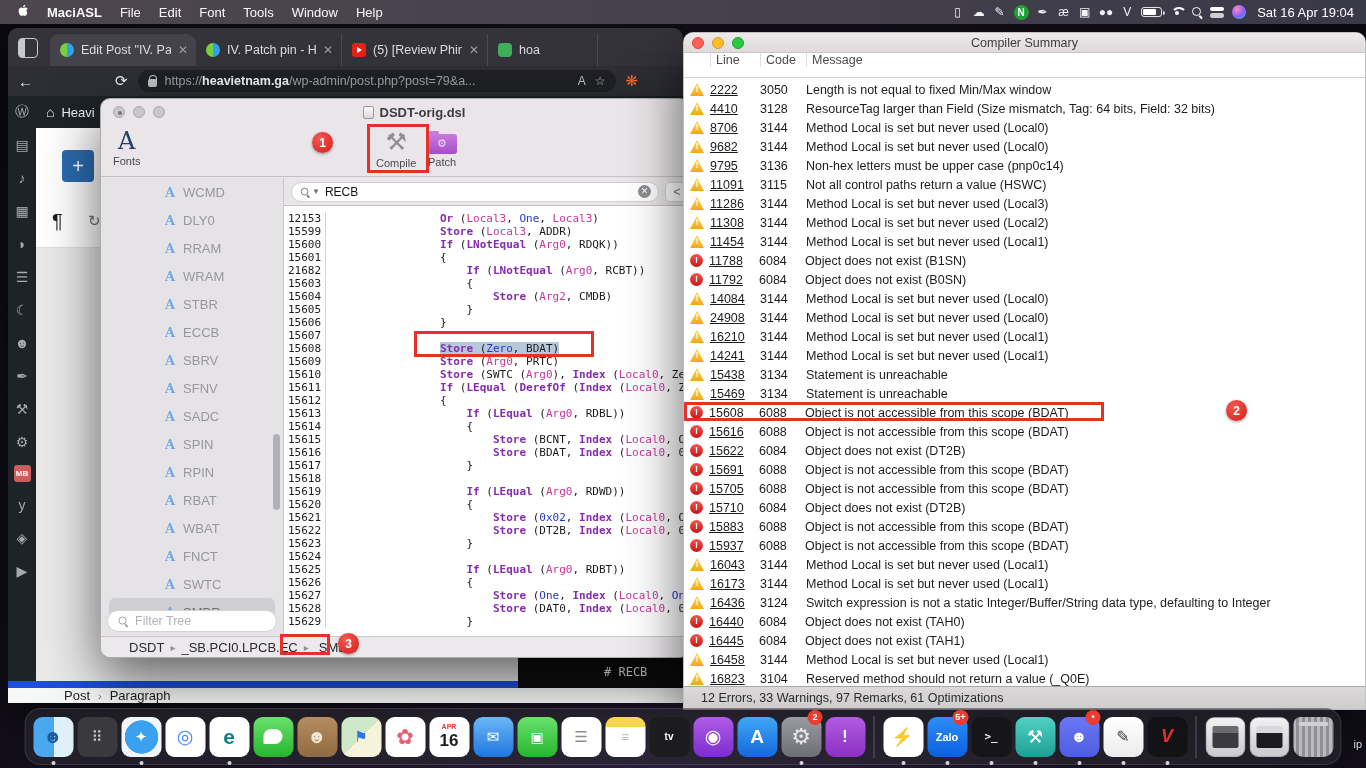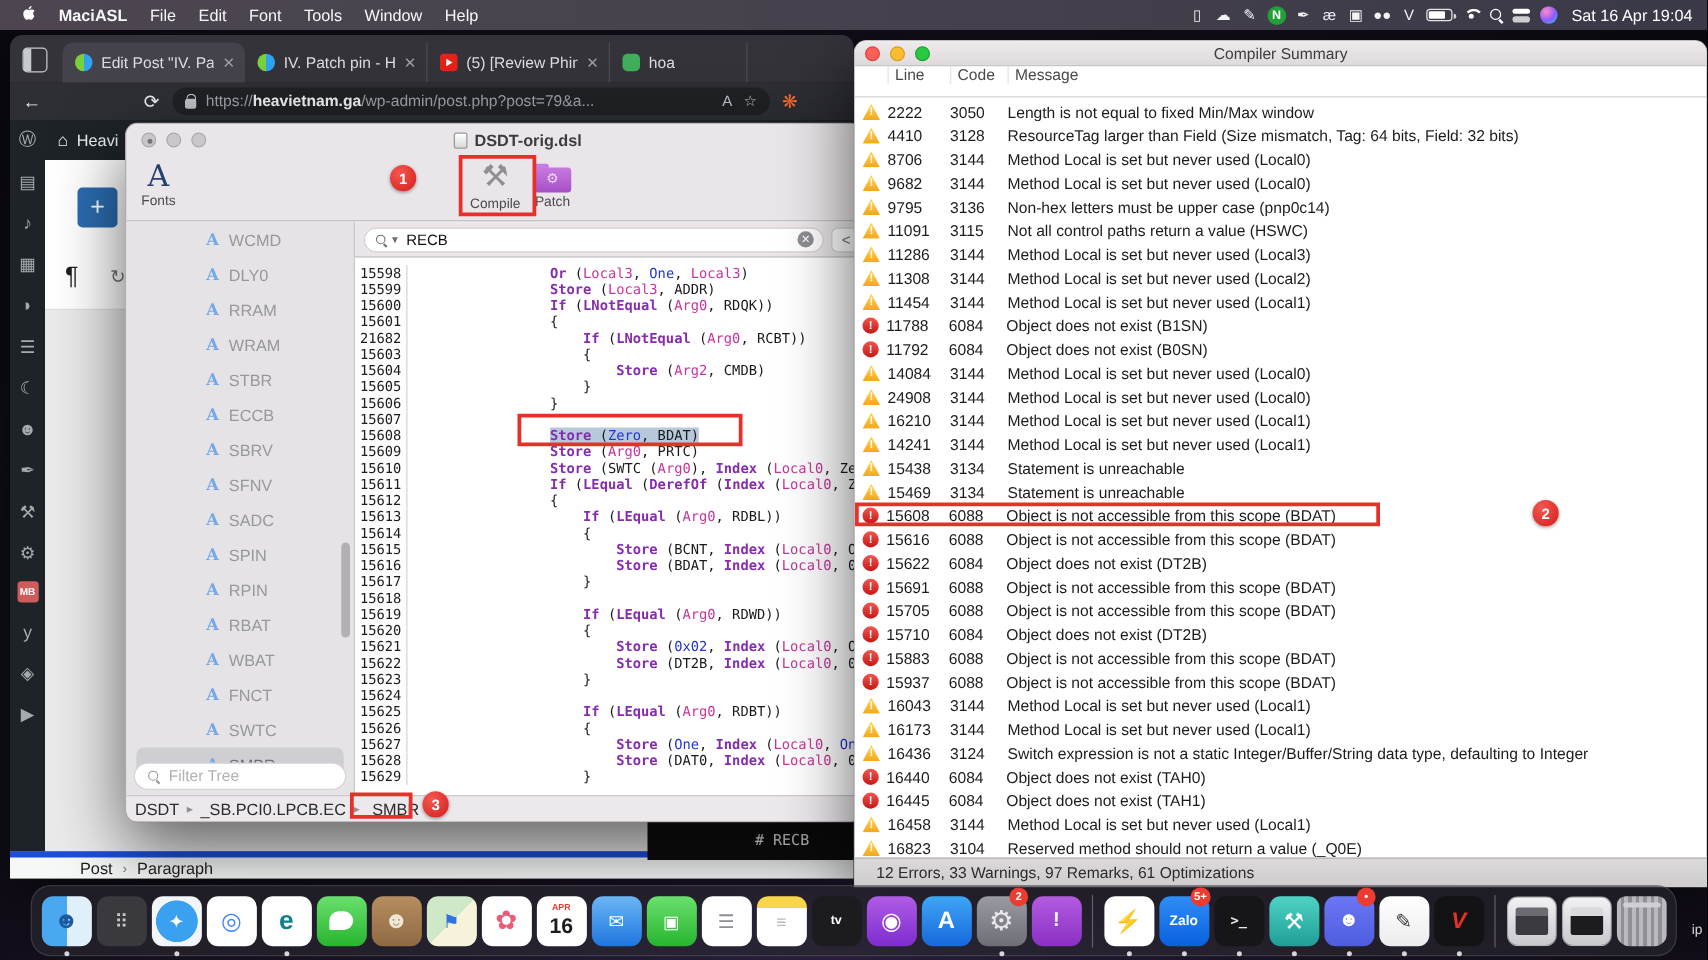--- a/index.html
+++ b/index.html
@@ -60,21 +60,21 @@
   .wp-bar { position:absolute; left:0; top:68px; width:100%; height:32px; background:#1d2327; color:#f0f0f1; display:flex; align-items:center; font-size:13px; }
   .wp-bar .home { margin-left:38px; margin-right:7px; font-size:14px; }
   .wp-side { position:absolute; left:0; top:68px; width:28px; bottom:22px; background:#1d2327; display:flex; flex-direction:column; align-items:center; padding-top:6px; gap:13px; z-index:2; }
   .wp-ic { color:#a7aaad; font-size:14px; width:20px; height:20px; display:flex; align-items:center; justify-content:center; }
   .wp-ic.mb { background:#cd5c5c; color:#fff; border-radius:3px; font-size:8px; font-weight:bold; width:17px; height:17px; }
   .wp-content { position:absolute; left:28px; top:100px; right:0; bottom:22px; background:#eaeaea; }
   .wp-content .top { position:absolute; left:0; top:0; right:0; height:120px; background:#fff; border-bottom:1px solid #e0e0e0; }
   .wp-plus { position:absolute; left:26px; top:22px; width:32px; height:32px; background:#2b6cb0; color:#fff; border-radius:4px; font-size:20px; display:flex; align-items:center; justify-content:center; }
   .wp-para { position:absolute; left:16px; top:82px; font-size:20px; color:#1e1e1e; }
   .wp-undo { position:absolute; left:52px; top:84px; font-size:15px; color:#757575; }
-  .wp-footer { position:absolute; left:0; bottom:0; width:100%; height:22px; background:#f6f7f7; border-top:5px solid #1d4ed8;
+  .wp-footer { position:absolute; left:0; bottom:0; width:100%; height:22px; background:#f6f7f7; border-top:7px solid #1d4ed8;
     display:flex; align-items:center; gap:8px; padding-left:56px; font-size:13px; color:#1e1e1e; }
   .wp-footer .sep { color:#757575; font-size:11px; }
 
   
   .codeblock { position:absolute; left:518px; top:656px; width:165px; height:32px; background:#0e0e10; z-index:15;
     color:#f5f5f5; font-family:"DejaVu Sans Mono", monospace; font-size:12px; display:flex; align-items:center; padding-left:86px; }
 
   
   .maciasl { position:absolute; left:100px; top:98px; width:590px; height:560px; border-radius:10px; z-index:20;
     background:#e9e5e8; box-shadow:0 20px 55px rgba(0,0,0,.6); overflow:hidden; border:1px solid rgba(0,0,0,.25); }
@@ -94,21 +94,21 @@
   .m-side { position:relative; width:183px; background:#e6e3e6; border-right:1px solid #c9c5c9; }
   .tree { position:absolute; left:0; top:0; right:0; }
   .tree-item { height:28px; display:flex; align-items:center; gap:8px; padding-left:56px; font-size:13px; color:#97979c; margin:0 8px; border-radius:6px; }
   .tree-item.selected { background:#cfced2; color:#6e6e73; }
   .tree-ic { color:#74a9e6; font-weight:bold; font-size:13px; font-family:"DejaVu Serif", serif; }
   .scrollthumb { position:absolute; right:3px; top:256px; width:7px; height:76px; border-radius:4px; background:#b2b0b4; }
   .filterbox { position:absolute; left:6px; bottom:4px; right:6px; height:22px; background:#fff; border:1px solid #d6d3d6; border-radius:12px;
     display:flex; align-items:center; gap:6px; padding:0 9px; color:#b2b2b7; font-size:12.5px; }
   .filterbox .mag { color:#9a9a9f; transform:scale(.9); }
   .m-crumbs { position:absolute; left:0; bottom:0; width:100%; height:21px; background:#ece9ec; border-top:1px solid #cdc9cd;
-    display:flex; align-items:center; gap:6px; padding-left:7px; font-size:13px; color:#2b2b2d; }
+    display:flex; align-items:center; gap:6px; padding-left:28px; font-size:13px; color:#2b2b2d; }
   .m-crumbs .car { color:#8e8e93; font-size:10px; }
   .m-crumbs .boxed { padding:0 4px; }
   .m-code { position:relative; flex:1; background:#fff; }
   .searchrow { position:absolute; left:0; top:0; right:0; height:28px; background:#e9e5e8; border-bottom:1px solid #c6c2c6; display:flex; align-items:center; padding-left:7px; gap:6px;}
   .searchfield { width:368px; height:20px; background:#fff; border:1px solid #d4d1d4; border-radius:11px; display:flex; align-items:center; gap:5px; padding:0 7px; font-size:12px; color:#111; }
   .searchfield .mag { color:#6e6e73; transform:scale(.85); }
   .searchfield .chev { color:#6e6e73; font-size:8px; margin-left:-4px; }
   .searchfield .clear { margin-left:auto; width:13px; height:13px; border-radius:50%; background:#8e8e93; color:#fff; font-size:9px; line-height:13px; text-align:center; }
   .navbtn { width:24px; height:20px; background:#fff; border:1px solid #d4d1d4; border-radius:5px 0 0 5px; color:#6e6e73; font-size:12px; text-align:center; line-height:18px; }
   .editor { position:absolute; left:0; top:28px; right:0; bottom:0; overflow:hidden; font-family:"DejaVu Sans Mono", monospace; font-size:11px; padding-top:6px; }
@@ -128,21 +128,21 @@
   .c-head { height:25px; display:flex; align-items:flex-start; font-size:12.5px; color:#4a4a4c; border-bottom:1px solid #d2d2d2; }
   .c-head span { border-left:1px solid #e2e2e2; padding-left:5px; }
   .ch-line { width:50px; margin-left:26px; } .ch-code { width:46px; } .ch-msg { flex:1; }
   .c-rows { position:absolute; left:0; top:47px; right:0; bottom:23px; overflow:hidden; }
   .c-row { display:flex; align-items:center; height:19px; font-size:12.5px; color:#1c1c1c; }
   .sev { flex:none; width:14px; height:13px; position:relative; margin:0 6px 0 6px; }
   .sev.warning { background:linear-gradient(#ffd84d,#f2a71d); clip-path:polygon(50% 0,100% 100%,0 100%); }
   .sev.warning::after { content:"!"; position:absolute; left:0; right:0; top:2px; text-align:center; font:bold 9px/1 "Liberation Sans",sans-serif; color:#fff; }
   .sev.error { background:linear-gradient(#f4564e,#c61616); border-radius:50%; width:13px; }
   .sev.error::after { content:"!"; position:absolute; left:0; right:0; top:2px; text-align:center; font:bold 9px/1 "Liberation Sans",sans-serif; color:#fff; }
-  .cr-line { width:50px; } .cr-code { width:46px; } .cr-msg { flex:1; white-space:nowrap; overflow:hidden; }
+  .cr-line { width:50px;text-decoration:underline; } .cr-code { width:46px; } .cr-msg { flex:1; white-space:nowrap; overflow:hidden; }
   .c-footer { position:absolute; left:0; bottom:0; width:100%; height:23px; background:linear-gradient(#dcd9da,#cfcccd);
     border-top:1px solid #aaa7a8; display:flex; align-items:center; padding-left:17px; font-size:12.5px; color:#2b2b2d; }
 
   
   .redbox { position:absolute; border:3px solid #e8302a; z-index:70; }
   .badge { position:absolute; width:21px; height:21px; border-radius:50%; background:radial-gradient(circle at 35% 30%, #f4574f, #d41d1d);
     color:#fff; font-size:12px; font-weight:bold; display:flex; align-items:center; justify-content:center; z-index:71; box-shadow:0 1px 3px rgba(0,0,0,.4); }
 
   
   .dock { position:absolute; left:50%; transform:translateX(-50%); bottom:3px; height:57px; z-index:75;
@@ -462,21 +462,21 @@
         <div class="searchrow">
           <div class="searchfield">
             <span class="mag"></span>
               <span class="chev">▼</span>
             <span>RECB</span>
             <span class="clear">✕</span>
           </div>
           <span class="navbtn">&lt;</span>
         </div>
         <div class="editor" id="editor">
-            <div class="code-line"><span class="ln">15598</span><span class="ct">                <span class="kw">Or</span> (<span class="var">Local3</span>, <span class="num">One</span>, <span class="var">Local3</span>)</span></div>
+            <div class="code-line"><span class="ln">12153</span><span class="ct">                <span class="kw">Or</span> (<span class="var">Local3</span>, <span class="num">One</span>, <span class="var">Local3</span>)</span></div>
             <div class="code-line"><span class="ln">15599</span><span class="ct">                <span class="kw">Store</span> (<span class="var">Local3</span>, ADDR)</span></div>
             <div class="code-line"><span class="ln">15600</span><span class="ct">                <span class="kw">If</span> (<span class="kw">LNotEqual</span> (<span class="var">Arg0</span>, RDQK))</span></div>
             <div class="code-line"><span class="ln">15601</span><span class="ct">                {</span></div>
             <div class="code-line"><span class="ln">21682</span><span class="ct">                    <span class="kw">If</span> (<span class="kw">LNotEqual</span> (<span class="var">Arg0</span>, RCBT))</span></div>
             <div class="code-line"><span class="ln">15603</span><span class="ct">                    {</span></div>
             <div class="code-line"><span class="ln">15604</span><span class="ct">                        <span class="kw">Store</span> (<span class="var">Arg2</span>, CMDB)</span></div>
             <div class="code-line"><span class="ln">15605</span><span class="ct">                    }</span></div>
             <div class="code-line"><span class="ln">15606</span><span class="ct">                }</span></div>
             <div class="code-line"><span class="ln">15607</span><span class="ct"> </span></div>
             <div class="code-line"><span class="ln">15608</span><span class="ct">                <span class="selbg"><span class="kw">Store</span> (<span class="num">Zero</span>, BDAT)</span></span></div>

